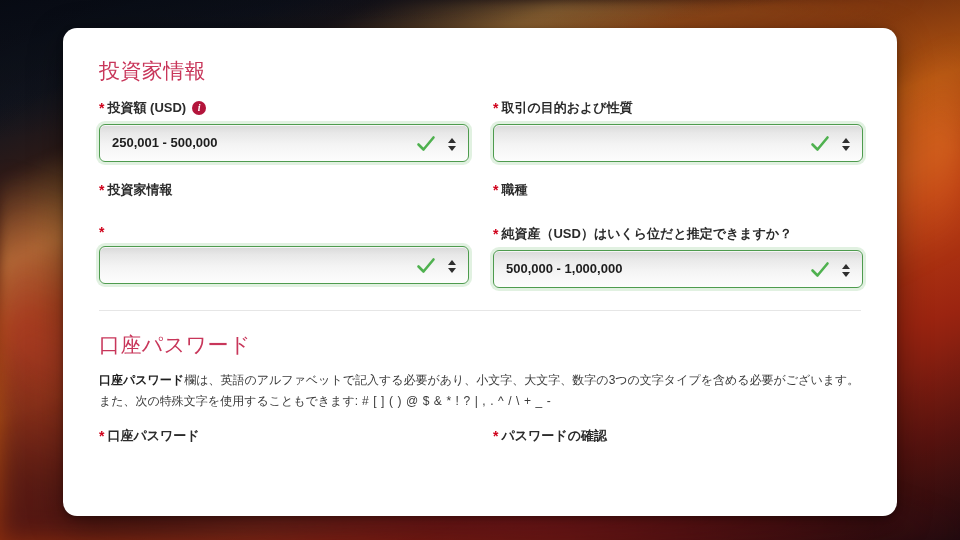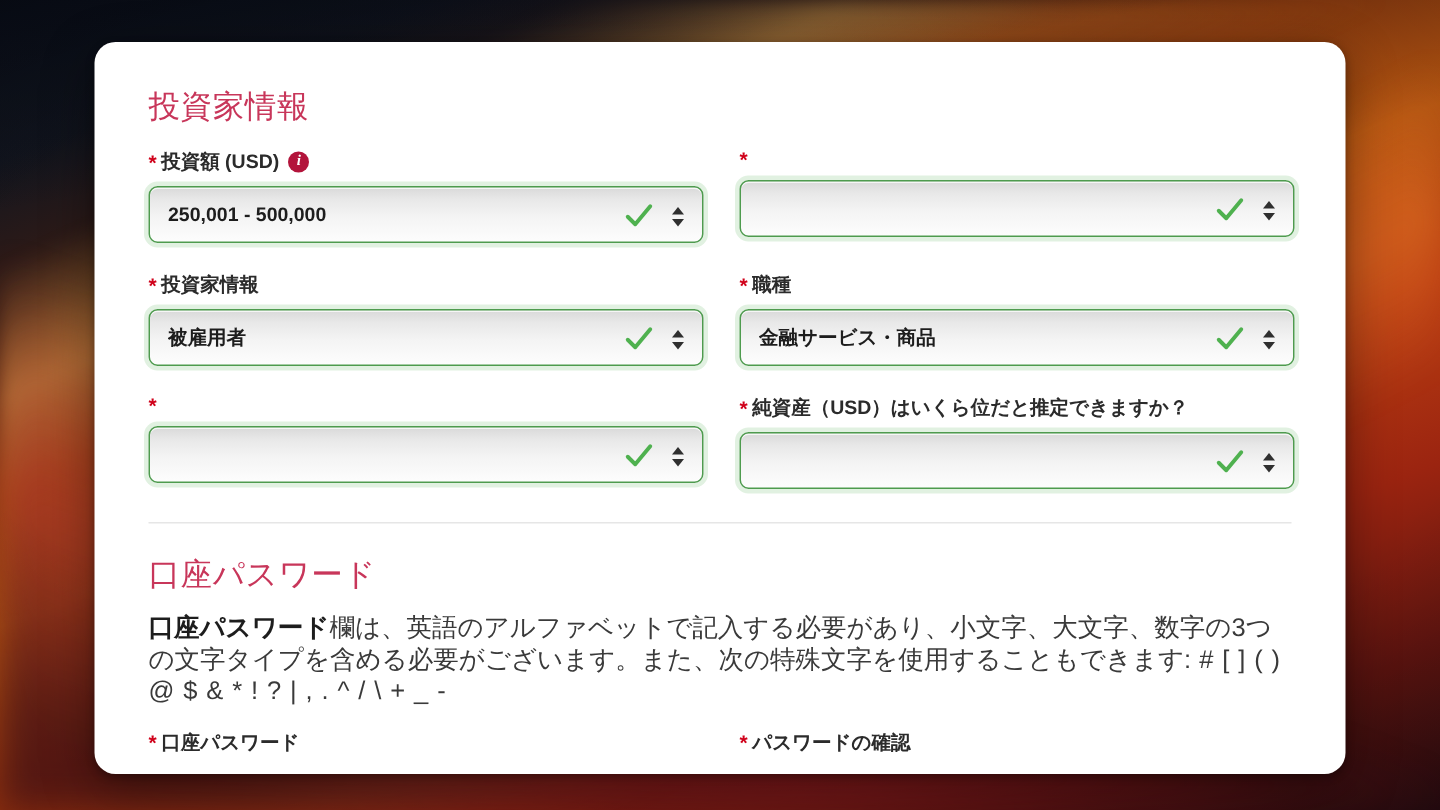--- a/index.html
+++ b/index.html
@@ -195,21 +195,21 @@
 
   
   .divider {
     height: 1px;
     background: #e6e6e6;
     margin-top: 3px;
   }
 
   
   .pw-note {
-    font-size: 17px;
+    font-size: 12px;
     line-height: 21px;
     color: #3a3a3a;
     margin: 11px 0 0 0;
     max-width: 762px;
   }
   .pw-note b { font-weight: bold; color: #1d1d1d; }
   .pw-specials {
     font-family: "Liberation Sans", sans-serif;
     letter-spacing: .6px;
   }
@@ -255,63 +255,44 @@
           <span class="spinner-icon">
             <i class="spin-up"></i>
             <i class="spin-down"></i>
           </span>
         </div>
       </div>
 
       <div class="field">
         <div class="field-label">
           <span class="req-star">*</span>
+          <span>取引の目的および性質</span>
         </div>
         <div class="select-wrap">
           <svg class="check-icon" viewBox="0 0 20 20">
             <path d="M2.5 10.5 L7.5 15.5 L17.5 3.5" fill="none" stroke="#4fb14f" stroke-width="2.6" stroke-linecap="round" stroke-linejoin="round"></path>
           </svg>
           <span class="spinner-icon">
             <i class="spin-up"></i>
             <i class="spin-down"></i>
           </span>
         </div>
       </div>
 
       <div class="field">
         <div class="field-label">
           <span class="req-star">*</span>
           <span>投資家情報</span>
         </div>
-        <div class="select-wrap">
-          <div class="select-value">被雇用者</div>
-          <svg class="check-icon" viewBox="0 0 20 20">
-            <path d="M2.5 10.5 L7.5 15.5 L17.5 3.5" fill="none" stroke="#4fb14f" stroke-width="2.6" stroke-linecap="round" stroke-linejoin="round"></path>
-          </svg>
-          <span class="spinner-icon">
-            <i class="spin-up"></i>
-            <i class="spin-down"></i>
-          </span>
-        </div>
       </div>
 
       <div class="field">
         <div class="field-label">
           <span class="req-star">*</span>
           <span>職種</span>
-        </div>
-        <div class="select-wrap">
-          <div class="select-value">金融サービス・商品</div>
-          <svg class="check-icon" viewBox="0 0 20 20">
-            <path d="M2.5 10.5 L7.5 15.5 L17.5 3.5" fill="none" stroke="#4fb14f" stroke-width="2.6" stroke-linecap="round" stroke-linejoin="round"></path>
-          </svg>
-          <span class="spinner-icon">
-            <i class="spin-up"></i>
-            <i class="spin-down"></i>
-          </span>
         </div>
       </div>
 
       <div class="field">
         <div class="field-label">
           <span class="req-star">*</span>
         </div>
         <div class="select-wrap">
           <svg class="check-icon" viewBox="0 0 20 20">
             <path d="M2.5 10.5 L7.5 15.5 L17.5 3.5" fill="none" stroke="#4fb14f" stroke-width="2.6" stroke-linecap="round" stroke-linejoin="round"></path>
@@ -322,20 +303,21 @@
           </span>
         </div>
       </div>
 
       <div class="field">
         <div class="field-label">
           <span class="req-star">*</span>
           <span>純資産（USD）はいくら位だと推定できますか？</span>
         </div>
         <div class="select-wrap">
+          <div class="select-value">500,000 - 1,000,000</div>
           <svg class="check-icon" viewBox="0 0 20 20">
             <path d="M2.5 10.5 L7.5 15.5 L17.5 3.5" fill="none" stroke="#4fb14f" stroke-width="2.6" stroke-linecap="round" stroke-linejoin="round"></path>
           </svg>
           <span class="spinner-icon">
             <i class="spin-up"></i>
             <i class="spin-down"></i>
           </span>
         </div>
       </div>
 

